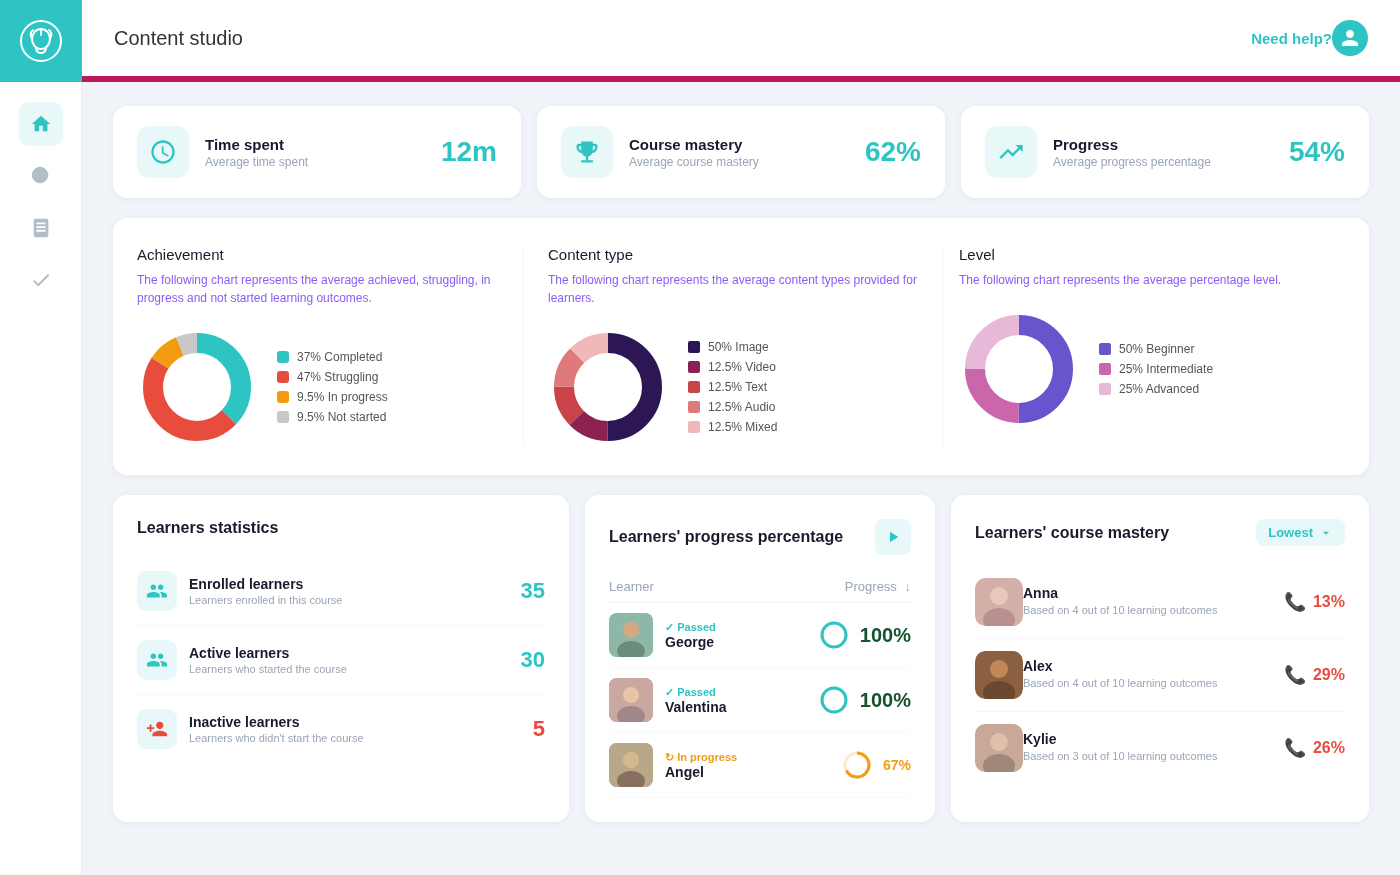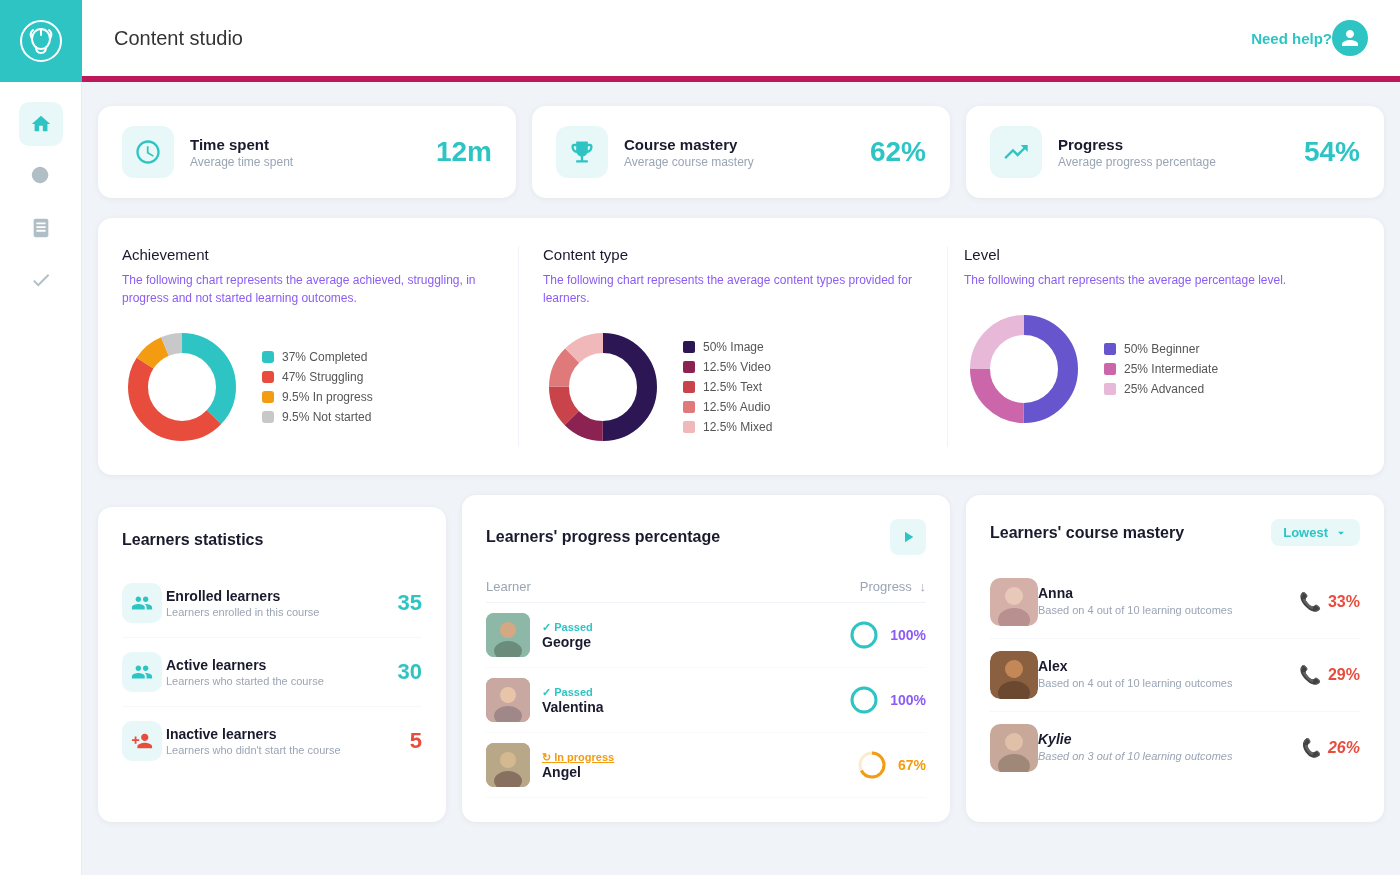--- a/index.html
+++ b/index.html
@@ -66,21 +66,21 @@
     .need-help { color: #2ec4c4; font-weight: 600; font-size: 15px; cursor: pointer; }
     .avatar-icon {
       width: 36px; height: 36px;
       background: #2ec4c4;
       border-radius: 50%;
       display: flex; align-items: center; justify-content: center;
       color: white;
     }
 
     
-    .content { padding: 24px 16px; display: flex; flex-direction: column; gap: 20px; }
+    .content { padding: 24px 31px; display: flex; flex-direction: column; gap: 20px; }
 
     
     .cards-row { display: flex; gap: 16px; }
     .stat-card {
       flex: 1;
       background: white;
       border-radius: 14px;
       padding: 20px 24px;
       display: flex;
       align-items: center;
@@ -123,30 +123,29 @@
     .donut-wrap svg { width: 120px; height: 120px; }
     .legend { display: flex; flex-direction: column; gap: 6px; }
     .legend-item { display: flex; align-items: center; gap: 8px; font-size: 12px; color: #555; }
     .legend-dot { width: 12px; height: 12px; border-radius: 2px; flex-shrink: 0; }
 
     
     .bottom-row { display: flex; gap: 16px; }
 
     
     .learner-stats-card {
-      width: 348px;
+      width: 456px;
       background: white;
       border-radius: 14px;
       padding: 24px;
       box-shadow: 0 1px 6px rgba(0,0,0,0.06);
       flex-shrink: 0;
-      margin-top: 12px;
     }
     .section-title { font-size: 16px; font-weight: 700; color: #1a1a2e; margin-bottom: 20px; }
-    .stat-row { display: flex; align-items: center; gap: 4px; padding: 14px 0; border-bottom: 1px solid #f5f7fa; }
+    .stat-row { display: flex; align-items: center; gap: 12px; padding: 14px 0; border-bottom: 1px solid #f5f7fa; }
     .stat-row:last-child { border-bottom: none; }
     .stat-row-icon {
       width: 40px; height: 40px;
       background: #e8f8f8;
       border-radius: 10px;
       display: flex; align-items: center; justify-content: center;
       flex-shrink: 0;
     }
     .stat-row-info { flex: 1; }
     .stat-row-label { font-size: 14px; font-weight: 600; color: #1a1a2e; }
@@ -181,25 +180,25 @@
       width: 44px; height: 44px;
       border-radius: 8px;
       background: #ccc;
       overflow: hidden;
       flex-shrink: 0;
       display: flex; align-items: center; justify-content: center;
     }
     .learner-name-wrap {}
     .learner-status { font-size: 11px; font-weight: 600; }
     .status-passed { color: #2ec4c4; }
-    .status-inprogress { color: #f39c12; text-decoration: underline; }
+    .status-inprogress { color: #f39c12; }
     .learner-name { font-size: 14px; font-weight: 700; color: #1a1a2e; }
     .progress-right { text-align: right; display: flex; align-items: center; justify-content: flex-end; gap: 10px; }
     .progress-circle { width: 32px; height: 32px; }
-    .progress-pct { font-size: 14px; font-weight: 700; color: #8b5cf6; text-align: center; }
+    .progress-pct { font-size: 20px; font-weight: 700; color: #14532d; text-align: center; }
     .progress-pct-orange { font-size: 14px; font-weight: 700; color: #f39c12; }
     .sort-icon { margin-left: 4px; }
 
     
     .mastery-card {
       width: 418px;
       background: white;
       border-radius: 14px;
       padding: 24px;
       box-shadow: 0 1px 6px rgba(0,0,0,0.06);
@@ -211,21 +210,21 @@
       background: #e8f8f8;
       border: none;
       border-radius: 8px;
       padding: 6px 12px;
       font-size: 13px;
       font-weight: 600;
       color: #2ec4c4;
       cursor: pointer;
     }
     .mastery-row { display: flex; align-items: center; padding: 12px 0; border-bottom: 1px solid #f5f7fa; }
-    .mastery-row:last-child { border-bottom: none; font-style: italic; }
+    .mastery-row:last-child { border-bottom: none; }
     .mastery-photo {
       width: 48px; height: 48px;
       border-radius: 10px;
       background: #ddd;
       overflow: hidden;
       flex-shrink: 0;
     }
     .mastery-info { flex: 1; }
     .mastery-name { font-size: 14px; font-weight: 700; color: #1a1a2e; }
     .mastery-sub { font-size: 11px; color: #9aa5b4; margin-top: 2px; line-height: 1.4; }
@@ -612,21 +611,21 @@
               <circle cx="24" cy="18" r="9" fill="#e8c8b8"></circle>
               <ellipse cx="24" cy="42" rx="16" ry="12" fill="#b89090"></ellipse>
             </svg>
           </div>
           <div class="mastery-info">
             <div class="mastery-name">Anna</div>
             <div class="mastery-sub">Based on 4 out of 10 learning outcomes</div>
           </div>
           <div class="mastery-value-wrap">
             <span class="mastery-icon">📞</span>
-            <span class="mastery-pct">33%</span>
+            <span class="mastery-pct">13%</span>
           </div>
         </div>
 
         <div class="mastery-row">
           <div class="mastery-photo">
             <svg viewBox="0 0 48 48" width="48" height="48">
               <rect width="48" height="48" fill="#8b6040" rx="10"></rect>
               <circle cx="24" cy="18" r="9" fill="#c48858"></circle>
               <ellipse cx="24" cy="42" rx="16" ry="12" fill="#6b4830"></ellipse>
             </svg>

